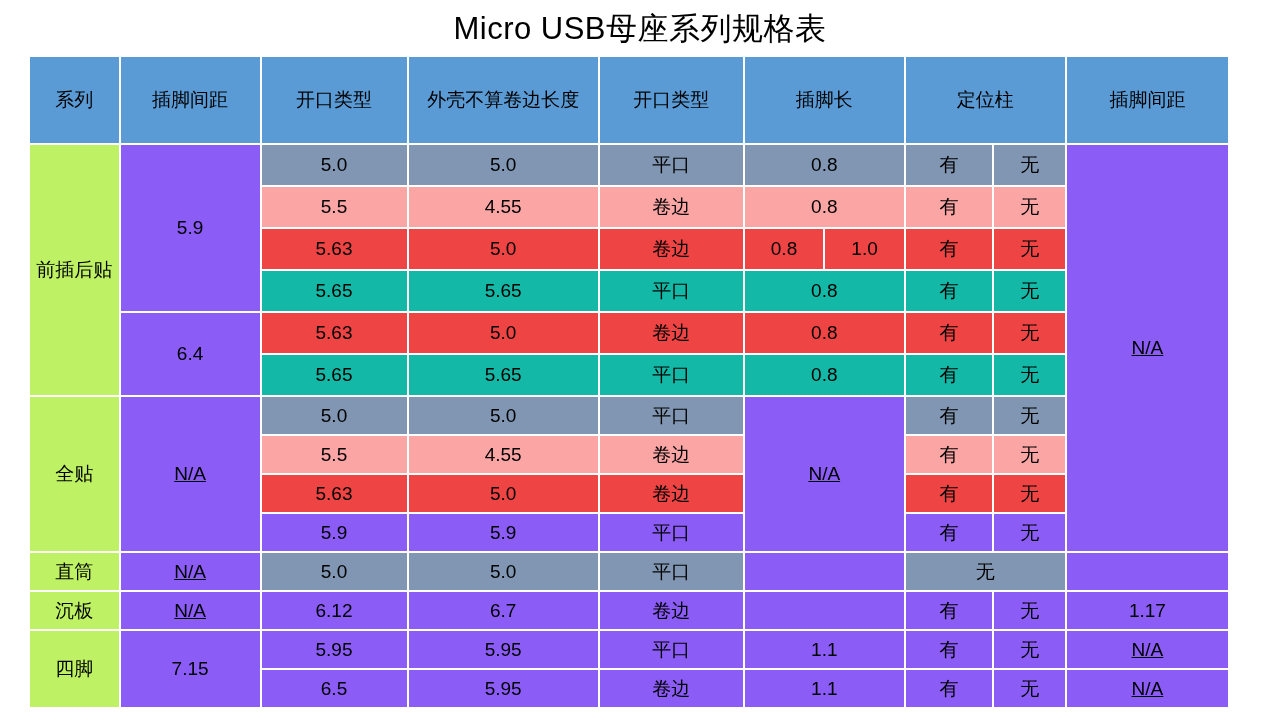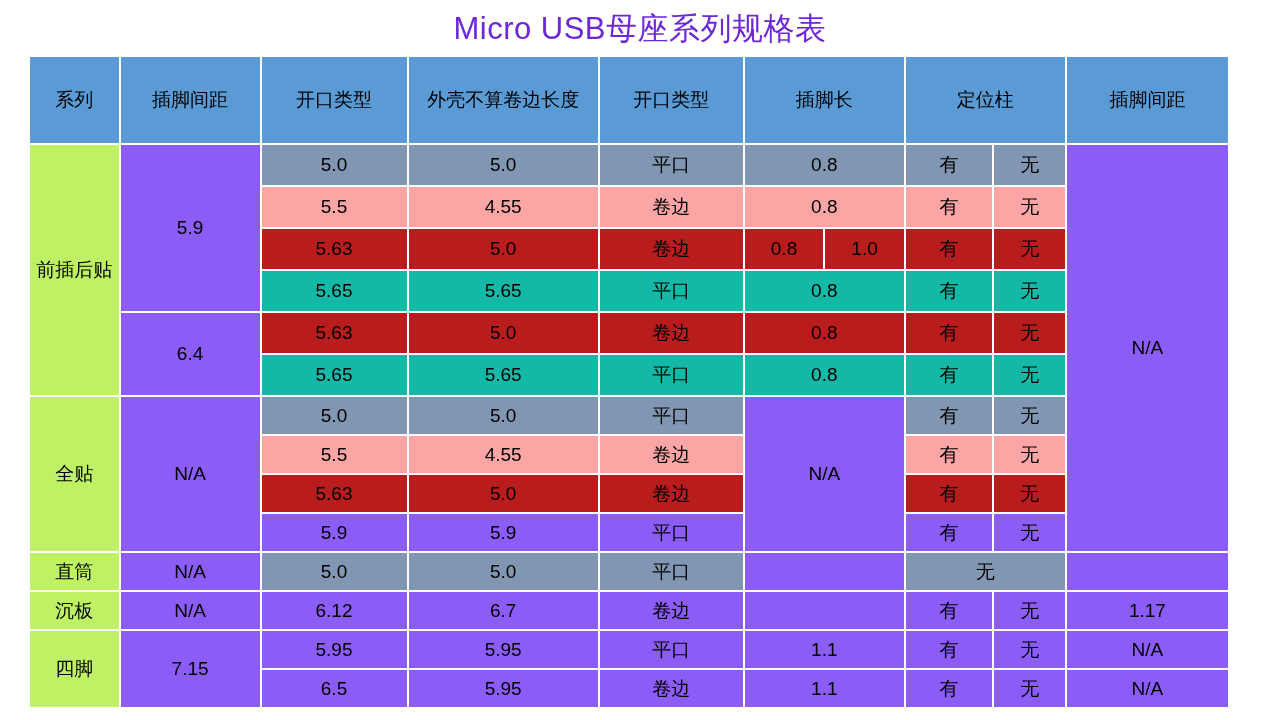--- a/index.html
+++ b/index.html
@@ -6,21 +6,21 @@
   body{
     width:1280px;height:720px;
     background:#ffffff;
     font-family:"Liberation Sans","DejaVu Sans",sans-serif;
     overflow:hidden;
   }
   #page-title{
     text-align:center;
     font-size:31px;
     font-weight:400;
-    color:#6d28d9;
+    color:#000000;
     letter-spacing:0.5px;
     padding-top:8px;
     height:42px;
     line-height:42px;
   }
   #spec-table{
     border-collapse:separate;
     border-spacing:2px;
     width:1202px;
     margin-left:28px;
@@ -46,23 +46,23 @@
   }
   td.series{
     background:#bef264;
     color:#ffffff;
     font-weight:bold;
     font-size:19px;
   }
   td.gray{background:#8b5cf6;}
   td.slate{background:#8096B2;}
   td.orange{background:#fca5a5;}
-  td.green{background:#b91c1c;}
+  td.green{background:#ef4444;}
   td.yellow{background:#14b8a6;}
-  .na{color:#FF0000;}
+  .na{color:#FF0000;text-decoration:underline;}
   .r-tall{height:40px;}
   .r-std{height:37px;}
 </style>
 </head>
 <body>
 
 <div id="page-title">Micro USB母座系列规格表</div>
 
 <table id="spec-table">
   <colgroup>

